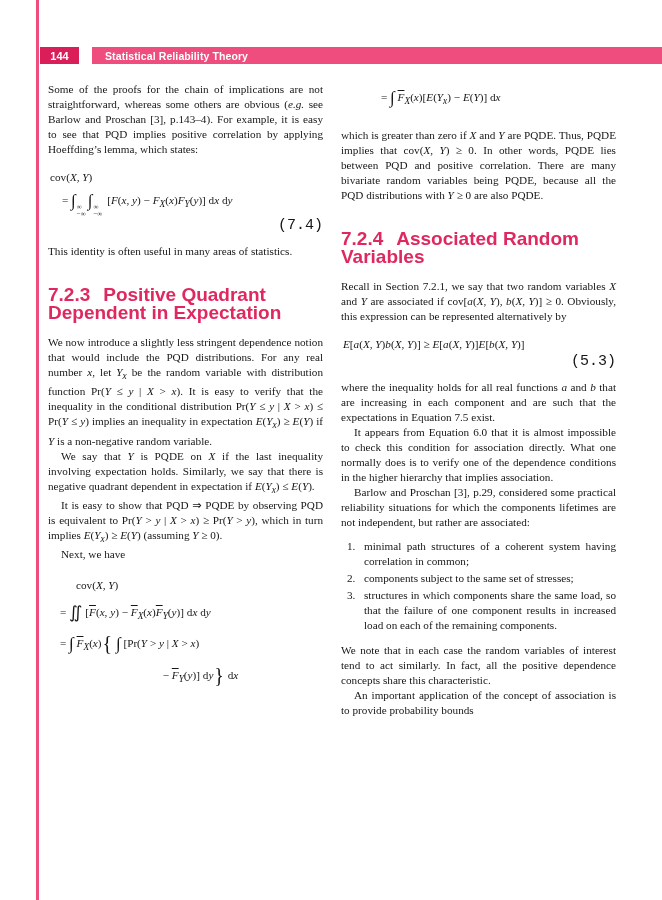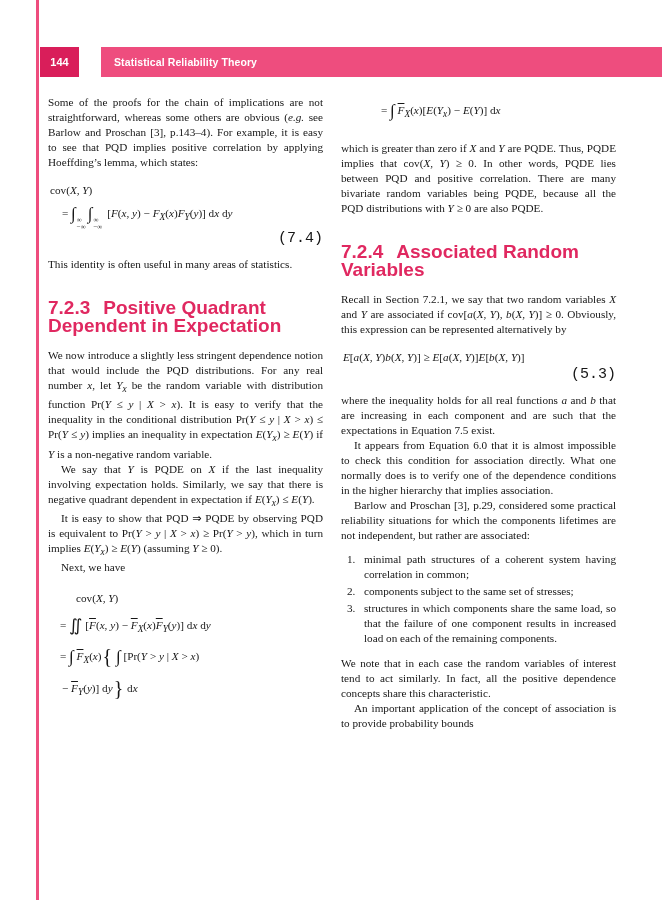--- a/index.html
+++ b/index.html
@@ -7,21 +7,21 @@
     --accent-bar:#ee4d7e;
     --heading-color:#e02860;
   }
   html,body{margin:0;padding:0;}
   body{
     width:662px;height:900px;overflow:hidden;background:#ffffff;position:relative;
     font-family:"Liberation Serif", serif;color:#161616;
     -webkit-font-smoothing:antialiased;
   }
   .edge-rule{position:absolute;left:36px;top:0;width:3px;height:900px;background:var(--accent-bar);}
-  .pagehead{display:flex;margin:47px 0 0 40px;height:30px;gap:22px;}
+  .pagehead{display:flex;margin:47px 0 0 40px;height:17px;gap:13px;}
   .pagenum{
     background:var(--accent-box);color:#fff;width:39px;flex:none;
     font-family:"Liberation Sans",sans-serif;font-weight:bold;font-size:11px;
     display:flex;align-items:center;justify-content:center;
   }
   .chapbar{
     background:var(--accent-bar);color:#fff;flex:1;
     font-family:Liberation Sans, sans-serif;font-weight:bold;font-size:10.5px;
     display:flex;align-items:center;padding-left:13px;letter-spacing:.1px;
   }
@@ -32,21 +32,21 @@
   .sechead{
     font-family:"Liberation Sans",sans-serif;font-weight:bold;color:var(--heading-color);
     font-size:19px;line-height:17.5px;margin:27px 0 14px 0;
   }
   .secnum{margin-right:13px;}
   .eqblock{margin:10px 0 11px 0;font-size:11.2px;}
   .eqline{line-height:20px;white-space:nowrap;}
   .eqline.sp{line-height:27px;}
   .eqnum{text-align:right;font-size:15px;line-height:15px;font-family:Liberation Mono, monospace;}
   .ml2{margin-left:2px;}.ml12{margin-left:12px;}.ml14{margin-left:14px;}
-  .ml28{margin-left:28px;}.ml30{margin-left:14px;}.ml40{margin-left:40px;}
+  .ml28{margin-left:28px;}.ml30{margin-left:30px;text-align:center;}.ml40{margin-left:40px;}
   .bigint{font-size:17px;font-style:normal;vertical-align:-2px;}
   .lims{
     display:inline-flex;flex-direction:column;align-items:flex-start;
     font-size:7px;line-height:6.5px;font-style:normal;vertical-align:-5px;margin:0 2px 0 1px;
   }
   .ov{text-decoration:overline;}
   .brace{font-size:20px;vertical-align:-3px;padding:0 1px;}
   .numlist{margin:9px 0 10px 0;}
   .li{display:flex;font-size:11.2px;line-height:15px;margin-bottom:2px;padding-left:6px;}
   .li .n{width:17px;flex:none;}

